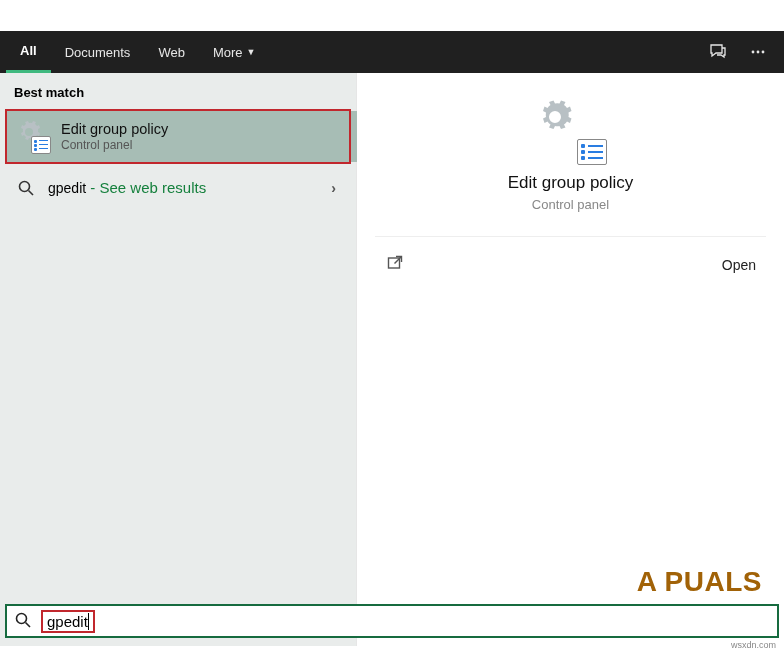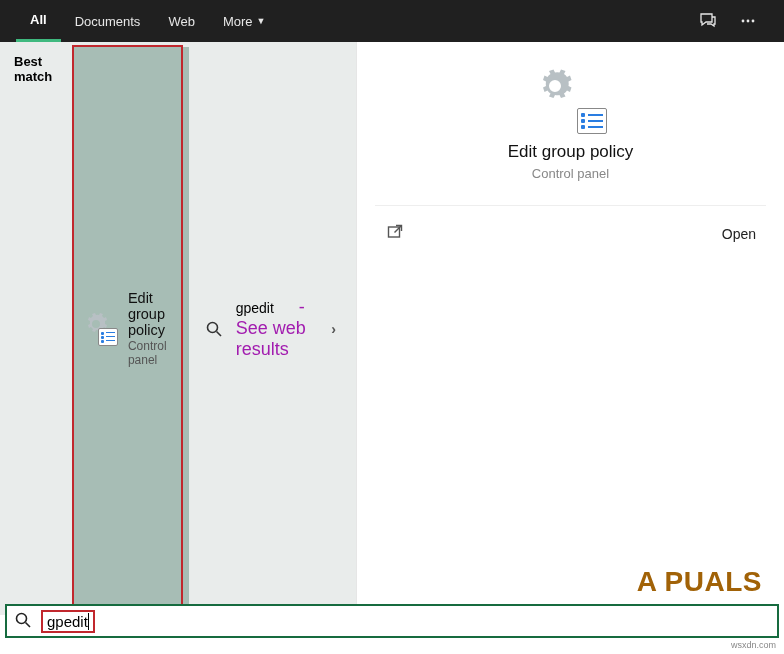--- a/index.html
+++ b/index.html
@@ -1,46 +1,46 @@
 <!DOCTYPE html>
 <html><head>
 <meta charset="utf-8">
 <style>
   * { box-sizing: border-box; margin: 0; padding: 0; }
   body { font-family: "Segoe UI", Tahoma, sans-serif; font-size: 13px; width: 784px; height: 654px; overflow: hidden; background: #fff; position: relative; }
   
   
-  .topbar { background: #202020; height: 42px; display: flex; align-items: flex-start; color: #ccc; padding: 0 16px; }
+  .topbar { background: #202020; height: 42px; display: flex; align-items: flex-start; color: #ccc; padding: 0 6px; margin-top: 31px; }
   .tab { padding: 0 14px; height: 42px; display: flex; align-items: center; cursor: pointer; font-size: 13px; color: #e6e6e6; }
   .tab.active { color: #fff; font-weight: 600; border-bottom: 3px solid #3fb97f; }
   .tab .caret { margin-left: 4px; font-size: 9px; }
   .topbar-spacer { flex: 1; }
   .topbar-icon { width: 40px; height: 42px; display: flex; align-items: center; justify-content: center; cursor: pointer; color: #e6e6e6; }
   
   
   .content { display: flex; height: 573px; }
-  .left-pane { width: 356px; background: #e9eceb; display: flex; flex-direction: row; }
+  .left-pane { width: 356px; background: #e9eceb; display: flex; flex-direction: column; }
   .right-pane { flex: 1; background: #fff; display: flex; flex-direction: column; border-left: 1px solid #e6e6e6; }
   
   
   .section-heading { font-weight: 600; font-size: 13px; padding: 12px 14px 6px 14px; color: #000; }
   
   .result-item { display: flex; align-items: center; padding: 10px 12px; margin: 4px 6px; position: relative; cursor: pointer; }
   .result-item.highlighted { background: #a7bdb5; border: 2px solid #c1272d; margin: 3px 5px; }
   .result-icon { width: 30px; height: 30px; margin-right: 12px; display: flex; align-items: center; justify-content: center; }
   .result-text { flex: 1; }
   .result-title { font-size: 14.5px; color: #111; }
   .result-sub { font-size: 12px; color: #555; margin-top: 1px; }
   .result-arrow { color: #555; font-size: 14px; padding: 0 6px; font-weight: bold; }
   .accent-strip { position: absolute; right: -8px; top: 0; bottom: 0; width: 6px; background: #a7bdb5; }
   
   .web-item { display: flex; align-items: center; padding: 12px 14px; cursor: pointer; }
   .web-icon { width: 24px; display: flex; justify-content: center; color: #333; }
   .web-text { flex: 1; margin-left: 10px; font-size: 14px; color: #000; }
-  .web-text .dim { color: #a21caf; font-size: 18px; margin-left: 20px; }
+  .web-text .dim { color: #15803d; font-size: 15px; }
   
   
   .preview-block { display: flex; flex-direction: column; align-items: center; padding: 30px 0 24px 0; border-bottom: 1px solid #eee; margin: 0 18px; }
   .preview-icon { width: 56px; height: 56px; margin-bottom: 14px; position: relative; }
   .preview-title { font-size: 17px; color: #111; margin-bottom: 4px; }
   .preview-sub { font-size: 13px; color: #888; }
   
   .action-row { display: flex; align-items: center; padding: 18px 28px; cursor: pointer; justify-content: space-between; }
   .action-icon { width: 20px; text-align: center; color: #555; margin-right: 14px; }
   .action-text { font-size: 14px; color: #222; }

